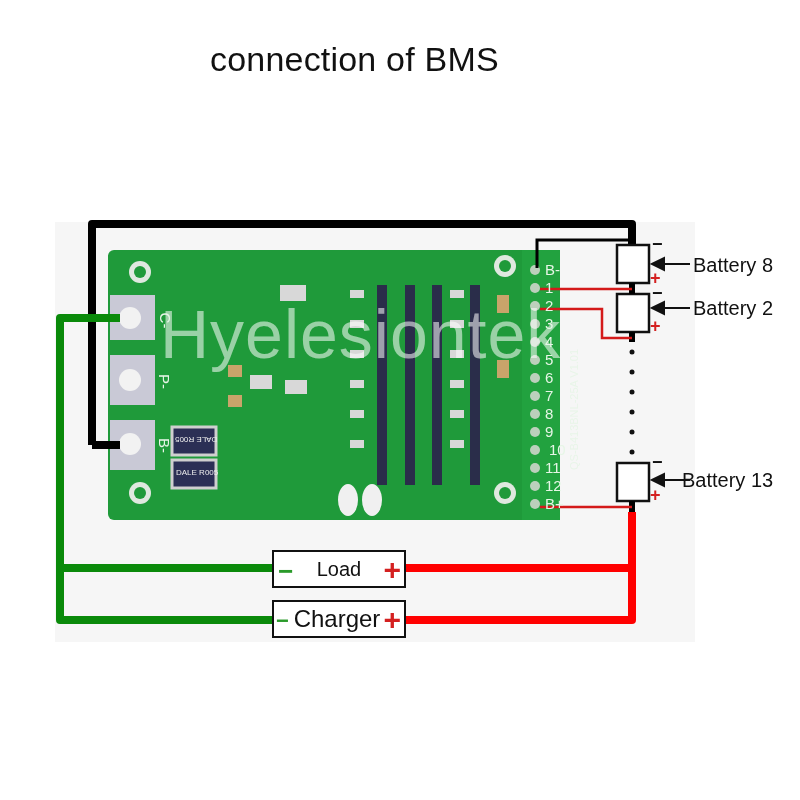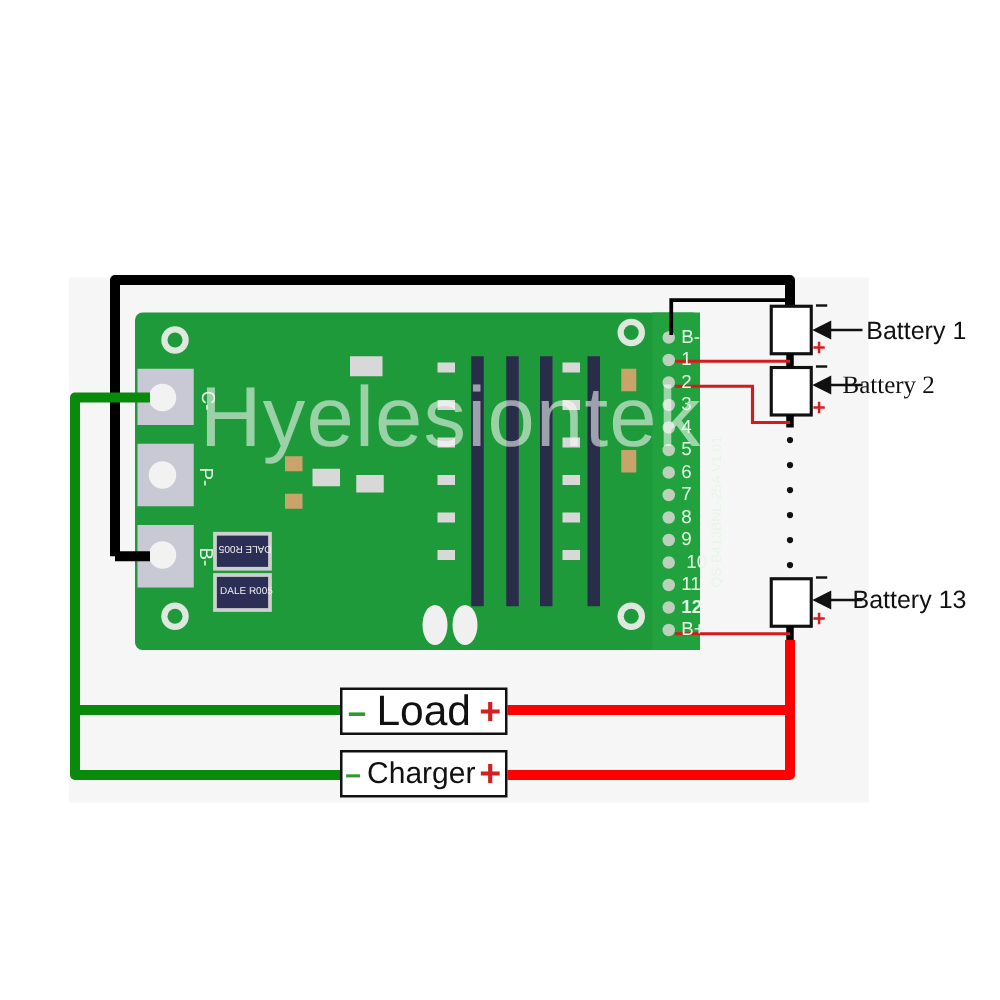--- a/index.html
+++ b/index.html
@@ -12,20 +12,21 @@
   .box{position:absolute;border:2px solid #111;background:#fff;display:flex;align-items:center;justify-content:center;box-sizing:border-box;}
   .box .t{color:#111;}
   .wm{position:absolute;left:160px;top:295px;font-size:68px;color:rgba(255,255,255,0.55);letter-spacing:1px;white-space:nowrap;}
   .pin{position:absolute;font-size:15px;color:#e6f6e6;font-family:"Liberation Sans",sans-serif;}
   .silk{position:absolute;font-size:11px;color:#e8f5e8;white-space:nowrap;}
 </style>
 </head>
 <body>
 
 <div class="title">
+  <div>connection of BMS</div>
 </div>
 
 <div class="photo-bg"></div>
 
 <svg class="main" width="800" height="800">
 
   <rect x="108" y="250" width="452" height="270" rx="6" fill="#1f9a3a"></rect>
   <rect x="522" y="250" width="38" height="270" fill="#22a23f"></rect>
 
   <g>
@@ -153,40 +154,40 @@
   <div class="pin" style="left:545px;top:297px;">2</div>
   <div class="pin" style="left:545px;top:315px;">3</div>
   <div class="pin" style="left:545px;top:333px;">4</div>
   <div class="pin" style="left:545px;top:351px;">5</div>
   <div class="pin" style="left:545px;top:369px;">6</div>
   <div class="pin" style="left:545px;top:387px;">7</div>
   <div class="pin" style="left:545px;top:405px;">8</div>
   <div class="pin" style="left:545px;top:423px;">9</div>
   <div class="pin" style="left:549px;top:441px;">10</div>
   <div class="pin" style="left:545px;top:459px;">11</div>
-  <div class="pin" style="left:545px;top:477px;font-weight:bold;">12</div>
+  <div class="pin" style="left:545px;top:477px;">12</div>
   <div class="pin" style="left:545px;top:495px;">B+</div>
 </div>
 <div class="silk" style="left:520px;top:370px;font-size:11px;transform:rotate(-90deg);transform-origin:left top;left:568px;top:470px;">QS-B413BNL-25A V1.01</div>
 
 <div class="lbl" style="left:652px;top:234px;font-size:18px;font-weight:bold;color:#111;">−</div>
 <div class="lbl" style="left:650px;top:268px;font-size:18px;font-weight:bold;color:#d42020;">+</div>
-<div class="lbl" style="left:693px;top:254px;">Battery 1</div>
+<div class="lbl" style="left:693px;top:254px;">Battery 8</div>
 
 <div class="lbl" style="left:652px;top:283px;font-size:18px;font-weight:bold;color:#111;">−</div>
 <div class="lbl" style="left:650px;top:316px;font-size:18px;font-weight:bold;color:#d42020;">+</div>
-<div class="lbl" style="left:674px;top:297px;font-family:Liberation Serif, serif;">Battery 2</div>
+<div class="lbl" style="left:693px;top:297px;">Battery 2</div>
 
 <div class="lbl" style="left:652px;top:452px;font-size:18px;font-weight:bold;color:#111;">−</div>
 <div class="lbl" style="left:650px;top:485px;font-size:18px;font-weight:bold;color:#d42020;">+</div>
 <div class="lbl" style="left:682px;top:469px;">Battery 13</div>
 
 <div class="box" style="left:272px;top:550px;width:134px;height:38px;">
   <span style="position:absolute;left:4px;top:4px;font-size:26px;font-weight:bold;color:#2a9a2a;">−</span>
-  <span class="t" style="font-size:34px;">Load</span>
+  <span class="t" style="font-size:20px;">Load</span>
   <span style="position:absolute;right:3px;top:1px;font-size:30px;font-weight:bold;color:#d42020;">+</span>
 </div>
 
 <div class="box" style="left:272px;top:600px;width:134px;height:38px;">
   <span style="position:absolute;left:2px;top:6px;font-size:22px;font-weight:bold;color:#2a9a2a;">−</span>
   <span class="t" style="font-size:24px;margin-left:-4px;">Charger</span>
   <span style="position:absolute;right:3px;top:1px;font-size:30px;font-weight:bold;color:#d42020;">+</span>
 </div>
 
 </body></html>

